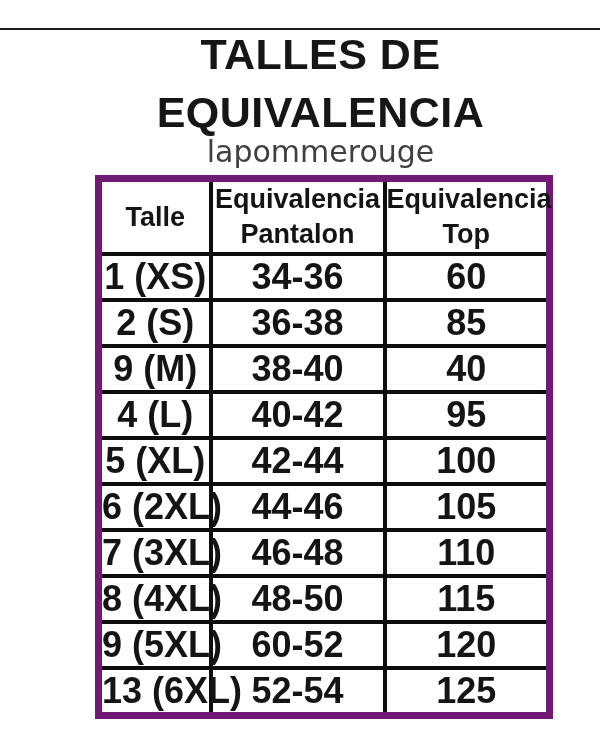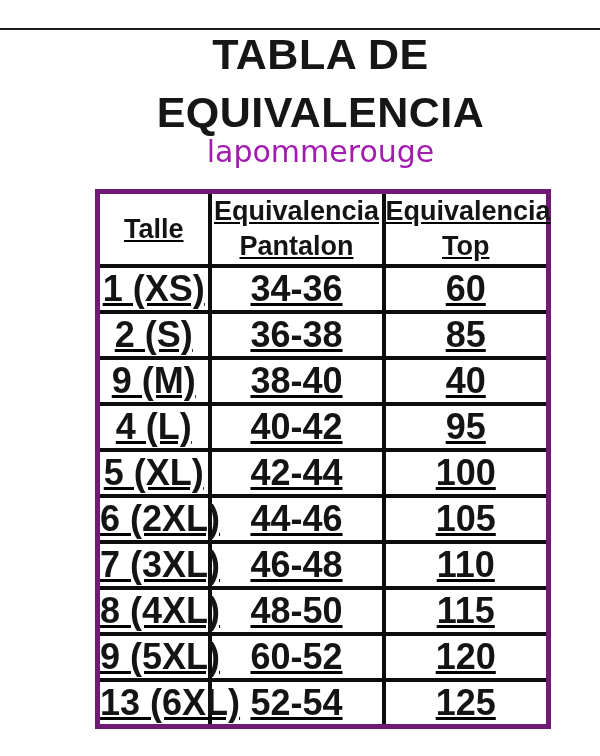--- a/index.html
+++ b/index.html
@@ -38,30 +38,29 @@
     letter-spacing: 0.5px;
     white-space: nowrap;
   }
   .brand {
     margin-top: -5px;
     text-align: center;
     font-family: "DejaVu Sans", sans-serif;
     font-size: 30px;
     line-height: 31px;
     font-weight: 400;
-    color: #a21caf;
+    color: #404040;
     letter-spacing: 0px;
   }
   table.size-table {
-    margin-top: 22px;
+    margin-top: 8px;
     border-collapse: collapse;
     table-layout: fixed;
     width: 451px;
-    border: 5px solid #701a75;
-    text-decoration: underline;
+    border: 7px solid #701a75;
   }
   table.size-table th,
   table.size-table td {
     border: 4px solid #0d0d0d;
     text-align: center;
     vertical-align: middle;
     padding: 0;
     white-space: nowrap;
     color: #141414;
   }
@@ -81,21 +80,21 @@
   }
 </style>
 </head>
 <body>
 
 <div class="top-rule"></div>
 
 <div class="content">
 
   <div class="title">
-    <div>TABLA DE</div>
+    <div>TALLES DE</div>
     <div>EQUIVALENCIA</div>
   </div>
 
   <div class="brand">lapommerouge</div>
 
   <table class="size-table">
     <colgroup>
       <col style="width:112px">
       <col style="width:174px">
       <col style="width:165px">

